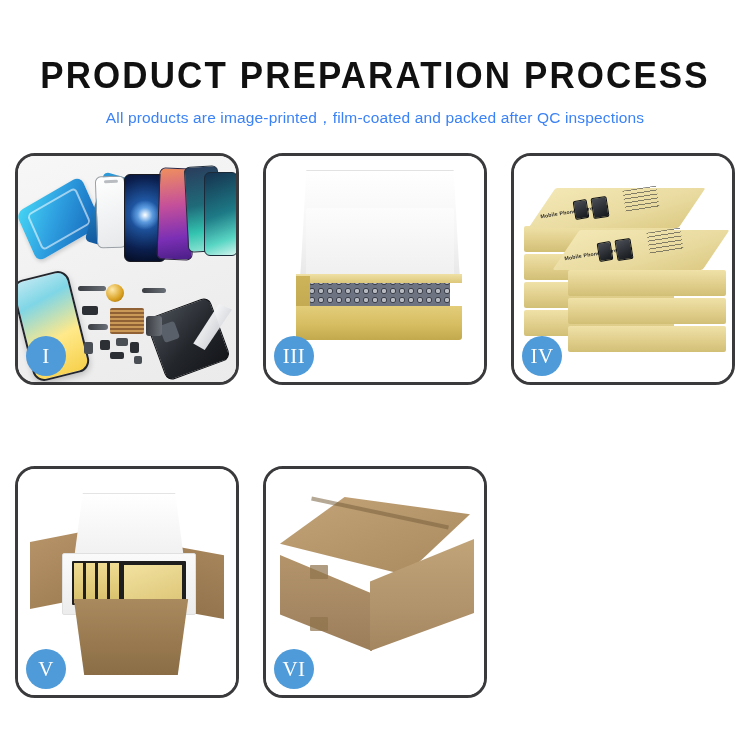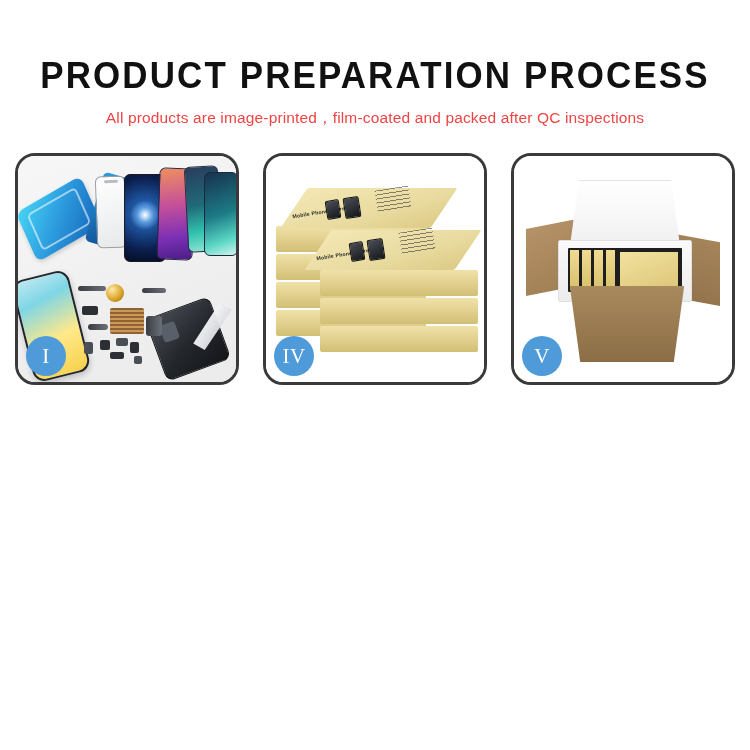--- a/index.html
+++ b/index.html
@@ -13,21 +13,21 @@
 
   
   .header { position: absolute; left: 0; top: 0; width: 750px; text-align: center; }
   .title {
     font-size: 36px; font-weight: 700; color: #111;
     letter-spacing: 2.2px; line-height: 1; margin-top: 45px;
     font-family: "Liberation Sans", sans-serif;
     transform: scaleX(0.97); transform-origin: center;
   }
   .subtitle {
-    font-size: 15.5px; font-weight: 400; color: #ef4444;
+    font-size: 15.5px; font-weight: 400; color: #3b82f6;
     letter-spacing: 0.15px; margin-top: 14px;
     font-family: "Liberation Sans", sans-serif;
   }
 
   
   .grid {
     position: absolute; left: 15px; top: 140px;
     width: 720px; height: 545px;
     display: grid;
     grid-template-columns: repeat(3, 224px);
@@ -340,20 +340,31 @@
         <div class="sm l" style="left:98px;top:182px;width:12px;height:8px;"></div>
         <div class="sm" style="left:112px;top:186px;width:9px;height:11px;"></div>
         <div class="sm" style="left:92px;top:196px;width:14px;height:7px;"></div>
         <div class="sm l" style="left:116px;top:200px;width:8px;height:8px;"></div>
         <div class="tweezer"></div>
       </div>
       <div class="badge">I</div>
     </div>
 
 
+    <div class="panel">
+      <div class="stage p3">
+        <div class="b3-lid"></div>
+        <div class="b3-foam"></div>
+        <div class="b3-bubbles"></div>
+        <div class="b3-rim"></div>
+        <div class="b3-side"></div>
+        <div class="b3-front"></div>
+      </div>
+      <div class="badge">III</div>
+    </div>
 
     <div class="panel">
       <div class="stage p4">
         <div class="stack">
           <div class="sbox" style="top:52px;"></div>
           <div class="sbox" style="top:80px;"></div>
           <div class="sbox" style="top:108px;"></div>
           <div class="sbox" style="top:136px;"></div>
           <div class="sbox r" style="top:96px;width:158px;"></div>
           <div class="sbox r" style="top:124px;width:158px;"></div>
@@ -386,15 +397,26 @@
           <div class="ybar" style="left:14px;"></div>
           <div class="ybar" style="left:26px;"></div>
           <div class="ybar" style="left:38px;"></div>
           <div class="yflat"></div>
         </div>
         <div class="c5-body"></div>
       </div>
       <div class="badge">V</div>
     </div>
 
+    <div class="panel">
+      <div class="stage p6">
+        <div class="c6-top"></div>
+        <div class="c6-seam"></div>
+        <div class="c6-left"></div>
+        <div class="c6-right"></div>
+        <div class="c6-tape" style="left:44px;top:96px;width:18px;height:14px;"></div>
+        <div class="c6-tape" style="left:44px;top:148px;width:18px;height:14px;"></div>
+      </div>
+      <div class="badge">VI</div>
+    </div>
 
   </div>
 </div>
 
 </body></html>

